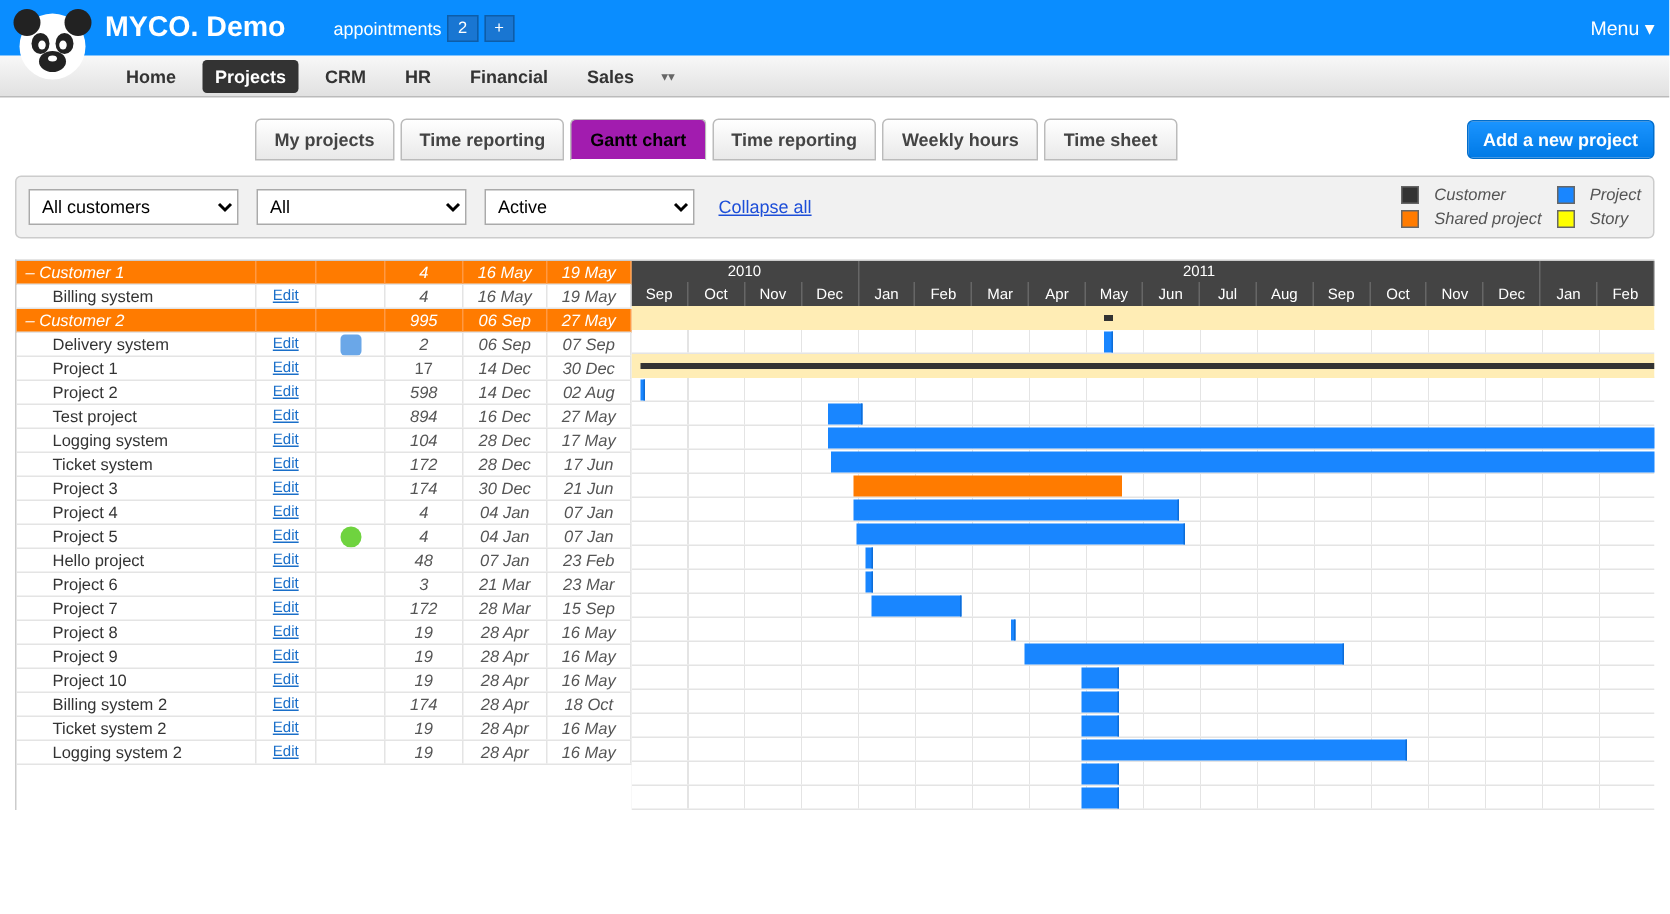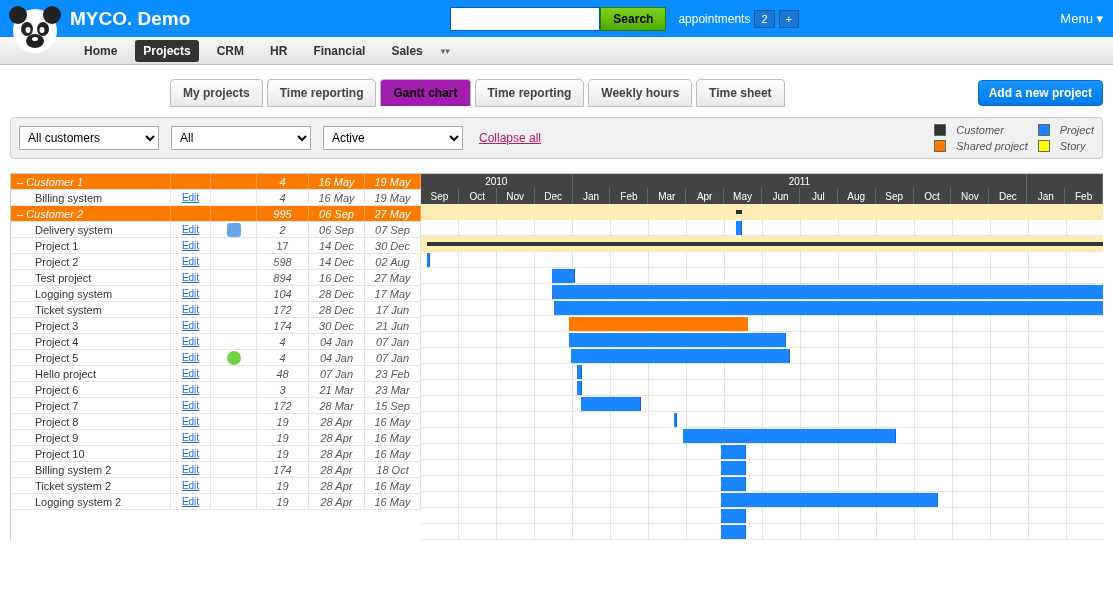--- a/index.html
+++ b/index.html
@@ -17,21 +17,21 @@
 .nav { background: linear-gradient(#f8f8f8,#e1e1e1); border-bottom: 1px solid #bbb; height: 28px; display: flex; align-items: center; padding: 0 10px 0 76px; gap: 10px; }
 .nav-item { font-size: 12px; color:#333; cursor:pointer; padding: 4px 8px; font-weight: bold; }
 .nav-item.active { background: #333; color:#fff; border-radius: 3px; }
 .tabs-row { display: flex; align-items: center; padding: 14px 10px 10px 10px; }
 .tabs { display:flex; margin-left: 160px; gap: 0; }
 .tab { background: linear-gradient(#fff,#e9e9e9); border: 1px solid #bbb; border-radius: 4px 4px 0 0; padding: 6px 12px; font-size: 12px; color:#444; cursor:pointer; margin-right: 4px; font-weight: bold; }
 .tab.active { background:#a21caf; border-bottom-color:#fff; color:#000; }
 .add-btn { margin-left:auto; background: linear-gradient(#1a94ff,#007ae6); color:#fff; border:1px solid #006dcc; border-radius:4px; padding:5px 10px; font-size:12px; font-weight:bold; cursor:pointer;}
 .filters-row { background:#f1f1f1; border:1px solid #ccc; margin: 0 10px; padding: 6px 8px; display:flex; align-items:center; gap:12px; border-radius:4px;}
 .dropdown { background:#fff; border:1px solid #aaa; height:24px; width:140px; font-size:12px; padding: 0 4px; }
-.collapse-link { color:#be185d; text-decoration:underline; font-size:12px; cursor:pointer; margin-left:4px;}
+.collapse-link { color:#1d4ed8; text-decoration:underline; font-size:12px; cursor:pointer; margin-left:4px;}
 .legend { margin-left:auto; display:grid; grid-template-columns:auto auto auto auto; gap: 4px 10px; font-size:11px; font-style:italic; color:#555; align-items:center;}
 .legend-swatch { width:12px; height:12px; display:inline-block; border:1px solid #666;}
 .gantt { display:flex; margin: 14px 10px 0 10px; border-left:1px solid #ccc; border-top:1px solid #ccc;}
 .left-pane { width: 410px; flex:none; }
 .right-pane { flex: 1; overflow-x:hidden; position:relative;}
 .lh-row { display:flex; height:16px; border-bottom:1px solid #e4e4e4; align-items:center; font-size:11px;}
 .lh-col { border-right:1px solid #e4e4e4; height:100%; display:flex; align-items:center; justify-content:center; overflow:hidden;}
 .c-name { width:160px; justify-content:flex-start; padding-left:6px;}
 .c-edit { width:40px;}
 .c-status { width:46px; color:#1a6fc9; font-weight:bold;}
@@ -69,24 +69,20 @@
       <ellipse cx="22" cy="26" rx="6" ry="7" fill="#222"></ellipse>
       <ellipse cx="38" cy="26" rx="6" ry="7" fill="#222"></ellipse>
       <ellipse cx="23" cy="27" rx="2.5" ry="3" fill="#fff"></ellipse>
       <ellipse cx="37" cy="27" rx="2.5" ry="3" fill="#fff"></ellipse>
       <ellipse cx="30" cy="38" rx="9" ry="7" fill="#222"></ellipse>
       <ellipse cx="30" cy="36" rx="3" ry="2" fill="#fff"></ellipse>
     </svg>
 </div>
 <div class="header">
   <span class="brand">MYCO. Demo</span>
-  <div class="search-wrap">
-    <input class="search-input" placeholder="" style="">
-    <button class="search-btn">Search</button>
-  </div>
   <div class="appts">
     <a>appointments</a>
     <span class="badge">2</span>
     <span class="badge">+</span>
   </div>
   <span class="menu-btn">Menu ▾</span>
 </div>
 
 <div class="nav" id="nav">
     <span class="nav-item">Home</span>

